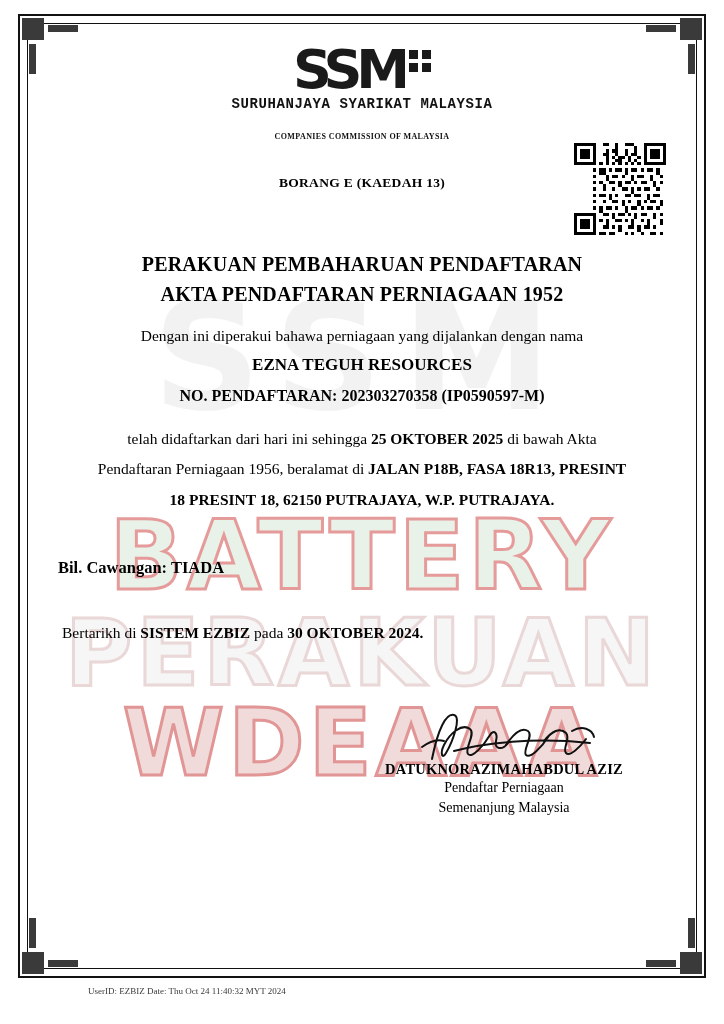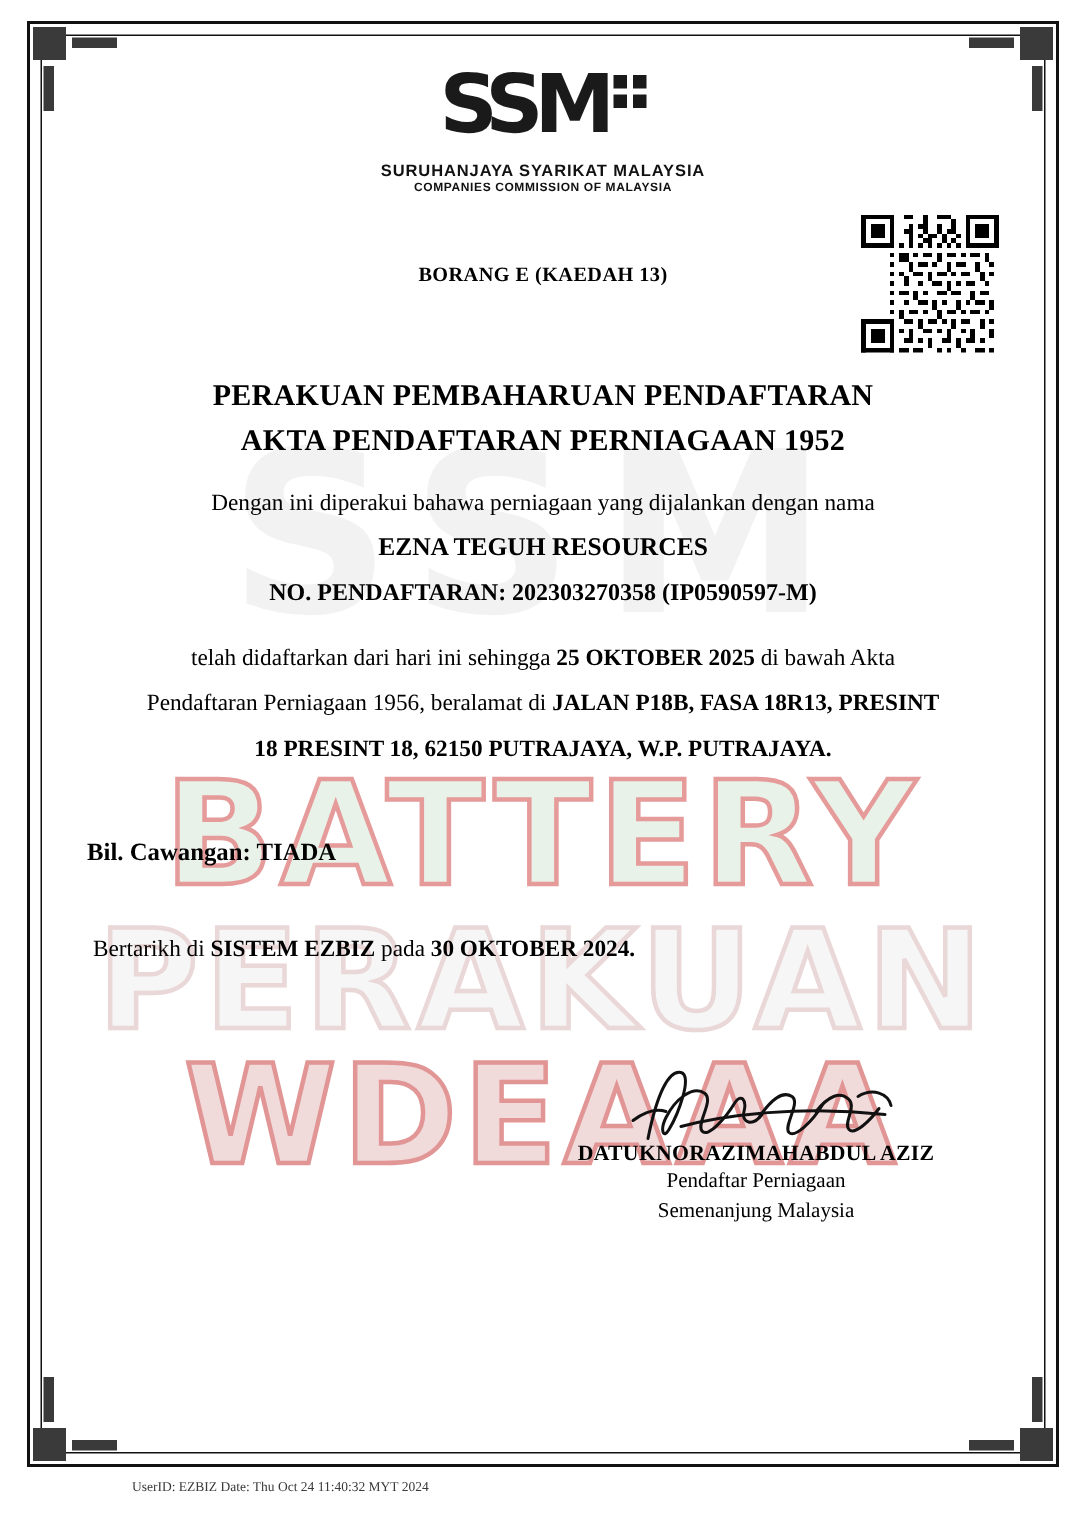--- a/index.html
+++ b/index.html
@@ -136,33 +136,34 @@
     margin-top: 4px;
   }
   .logo-dots span {
     display: block;
     width: 9px; height: 9px;
     background: #1a1a1a;
     margin-bottom: 4px;
   }
   .logo-dots .row { display: flex; gap: 4px; }
   .logo-sub1 {
-    font-family: Liberation Sans, sans-serif;
-    font-weight: bold;
-    font-size: 11px;
+    font-family: Liberation Mono, monospace;
+    font-weight: bold;
+    font-size: 14px;
     letter-spacing: .6px;
-    margin-top: 14px;
+    margin-top: 2px;
     color: #111;
   }
   .logo-sub2 {
-    font-family: Liberation Sans, sans-serif;
+    font-family: Liberation Serif, serif;
     font-weight: bold;
     font-size: 8px;
     letter-spacing: .4px;
     color: #111;
+    margin-top: 20px;
   }
 
   
   .qr {
     position: absolute;
     right: 58px;
     top: 143px;
     width: 92px;
     height: 92px;
     background: #fff;

